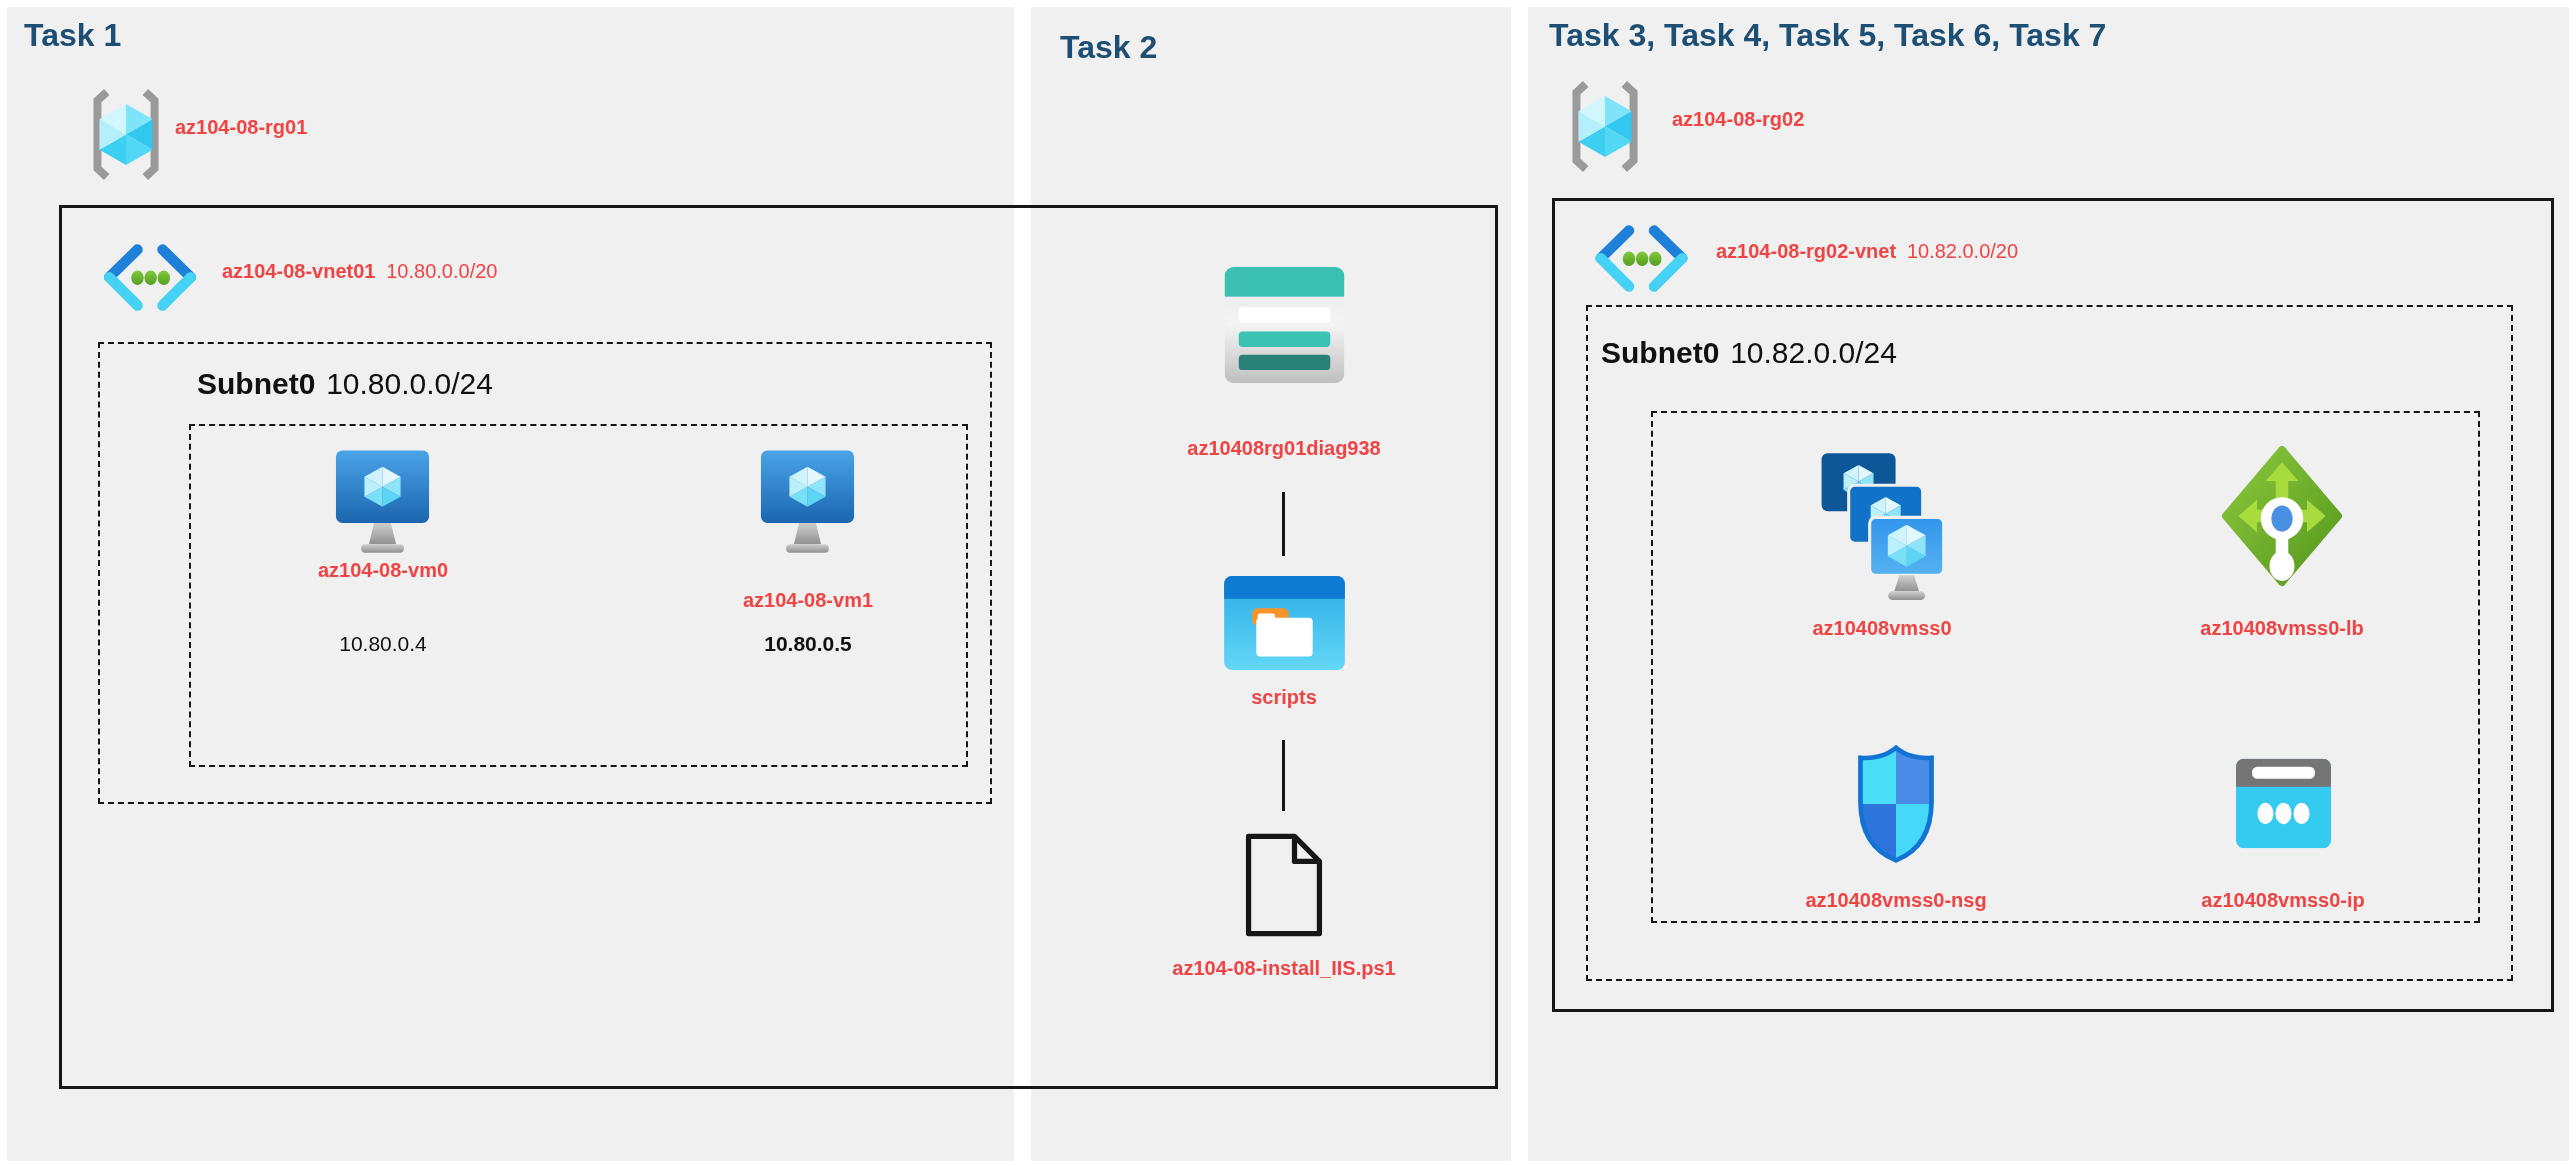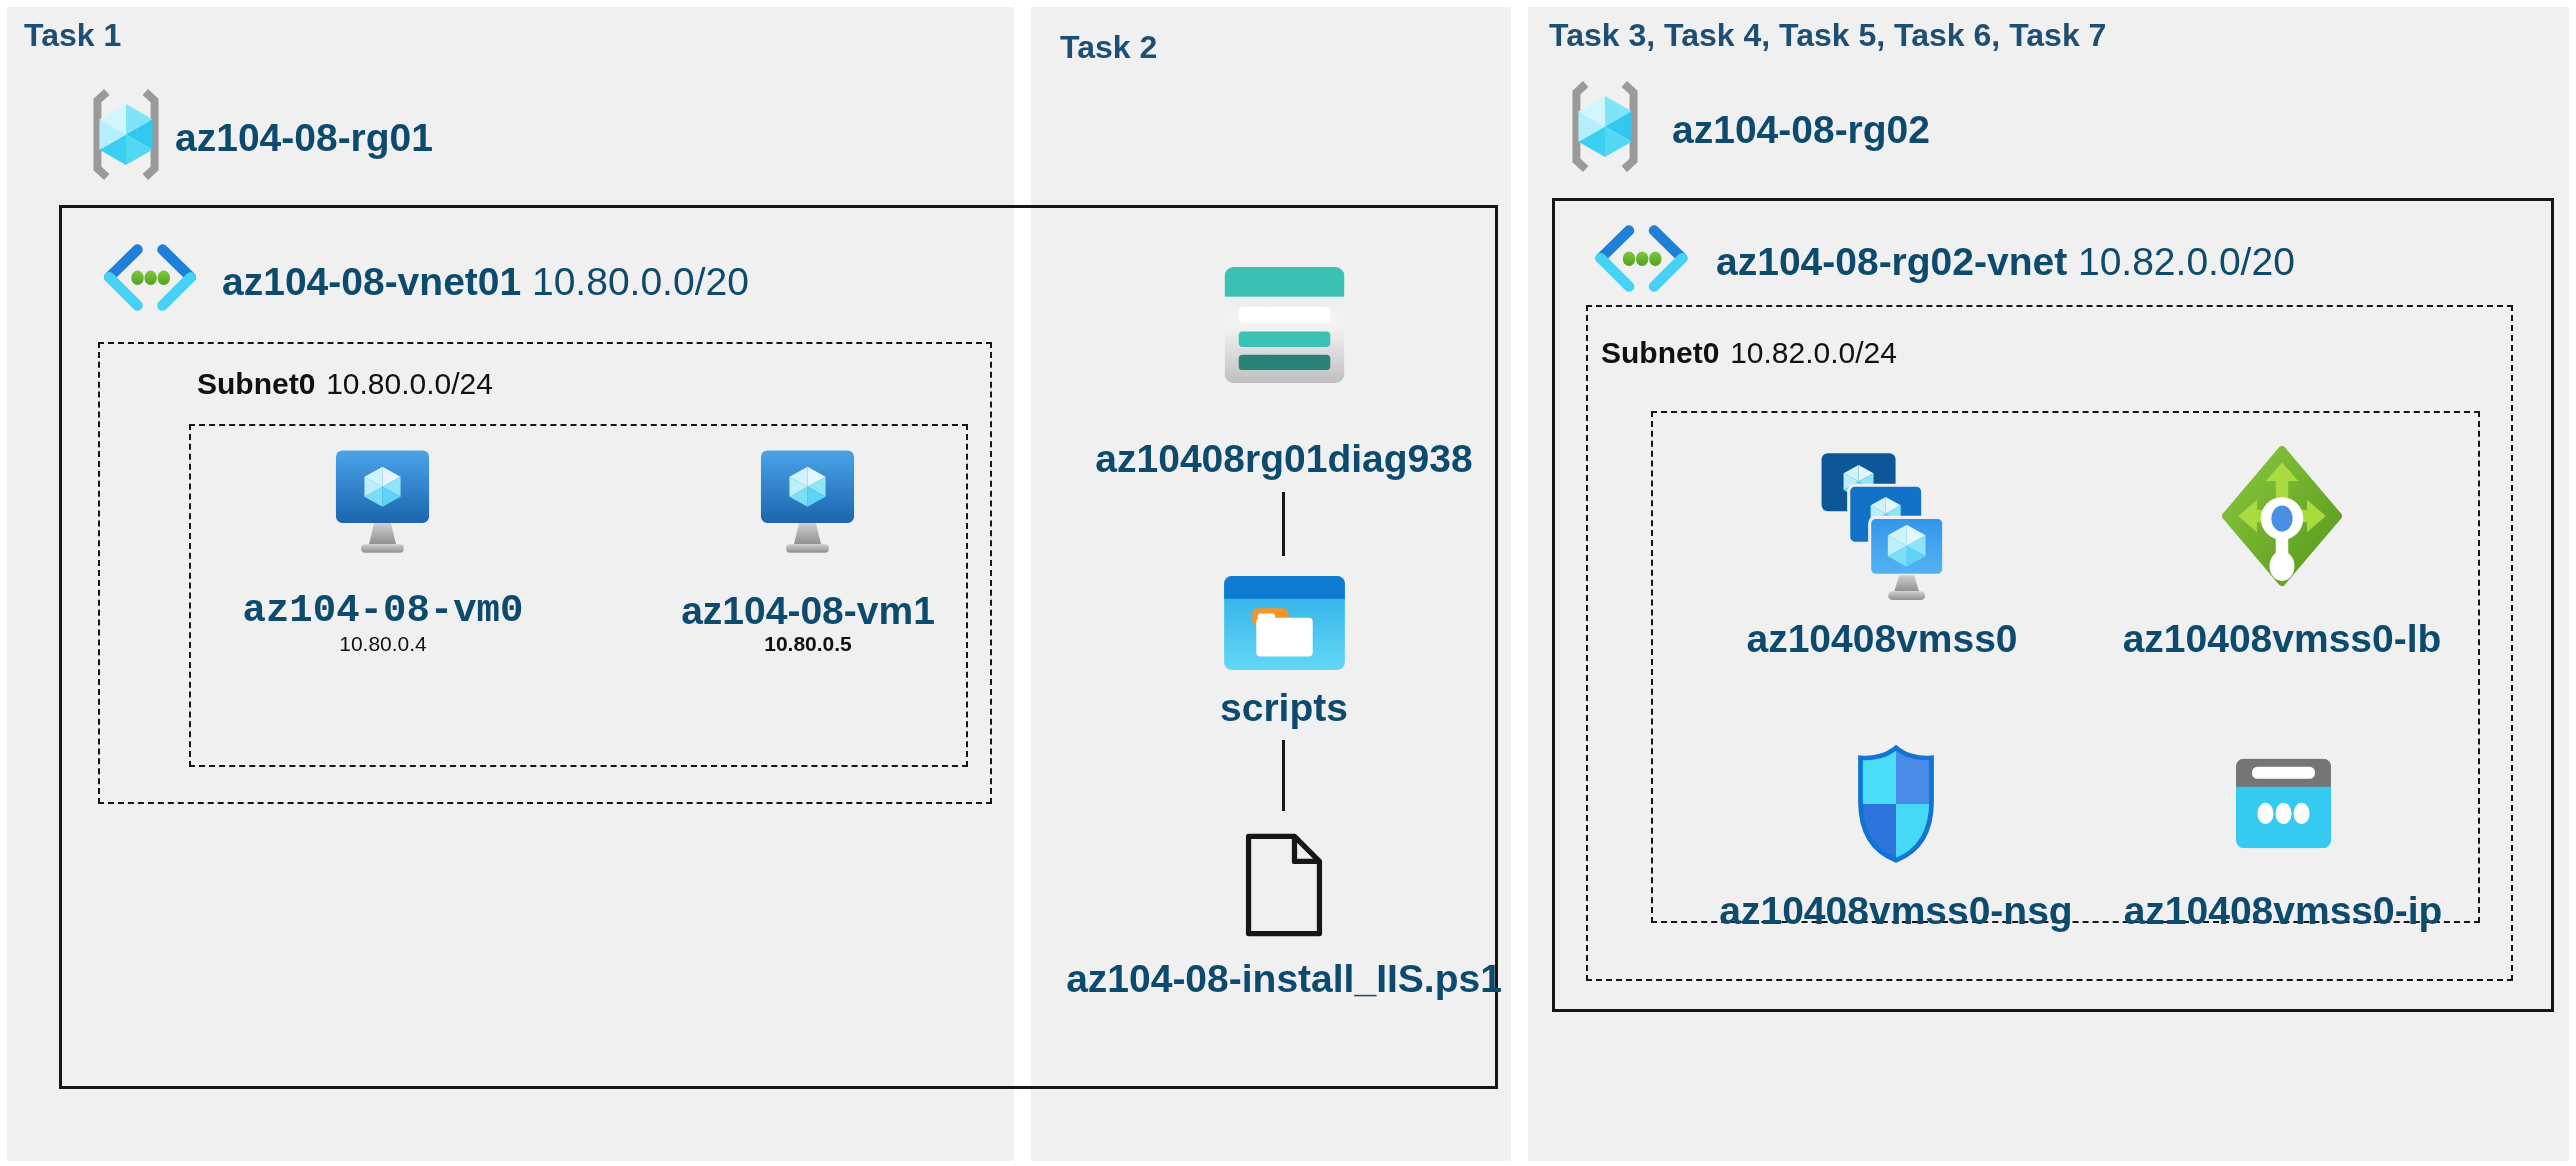--- a/index.html
+++ b/index.html
@@ -1,21 +1,21 @@
 <!DOCTYPE html>
 <html style="font-size:10.8px"><head>
 <meta charset="utf-8">
 <style>
   html,body{margin:0;padding:0;background:#ffffff;}
   .canvas{position:relative;width:2576px;height:1166px;background:#ffffff;overflow:hidden;
           font-family:"Liberation Sans",sans-serif;color:#111;}
   .abs{position:absolute;}
   .panel{background:#f0f0f1;}
   .title{font-weight:700;font-size:32px;line-height:1.1;color:#1d4e74;white-space:nowrap;}
-  .lbl{font-weight:700;font-size:39px;line-height:1.15;white-space:nowrap;color:#0c4a6e;}
+  .lbl{font-weight:700;font-size:20px;line-height:1.15;white-space:nowrap;color:#ef4444;}
   .sub{font-weight:700;font-size:30px;line-height:1.15;white-space:nowrap;color:#111;}
   .cidr{font-weight:400;margin-left:10.8px;}
   .ctr{width:472px;text-align:center;}
   .ipline{font-weight:400;font-size:21px;line-height:1.15;}
   .solid-box{border:3.4px solid #161616;}
   .dash-box{border:2.7px dashed #161616;}
   .vline{width:3.4px;background:#161616;}
   svg{display:block;width:100%;height:100%;}
 </style>
 </head>
@@ -112,21 +112,21 @@
   <div class="abs dash-box" style="left:189px;top:424px;width:775px;height:339px;"></div>
 
   <span class="abs" style="left:334px;top:448px;width:97px;height:111px;">
     <svg viewBox="0 0 150 170">
       <rect x="3" y="3" width="144" height="112" rx="10" fill="url(#gVM)"></rect>
       <use href="#minicube" transform="translate(75,59) scale(3.1)"></use>
       <polygon points="62,115 88,115 96,148 54,148" fill="url(#gStand)"></polygon>
       <rect x="42" y="148" width="66" height="13" rx="6" fill="url(#gStand)"></rect>
     </svg>
   </span>
-  <div class="abs lbl ctr" style="left:147px;top:589px;font-family:Liberation Mono, monospace;">az104-08-vm0</div>
+  <div class="abs lbl ctr" style="left:147px;top:559px;">az104-08-vm0</div>
   <div class="abs ipline ctr" style="left:147px;top:632px;">10.80.0.4</div>
 
   <span class="abs" style="left:759px;top:448px;width:97px;height:111px;">
     <svg viewBox="0 0 150 170">
       <rect x="3" y="3" width="144" height="112" rx="10" fill="url(#gVM)"></rect>
       <use href="#minicube" transform="translate(75,59) scale(3.1)"></use>
       <polygon points="62,115 88,115 96,148 54,148" fill="url(#gStand)"></polygon>
       <rect x="42" y="148" width="66" height="13" rx="6" fill="url(#gStand)"></rect>
     </svg>
   </span>

